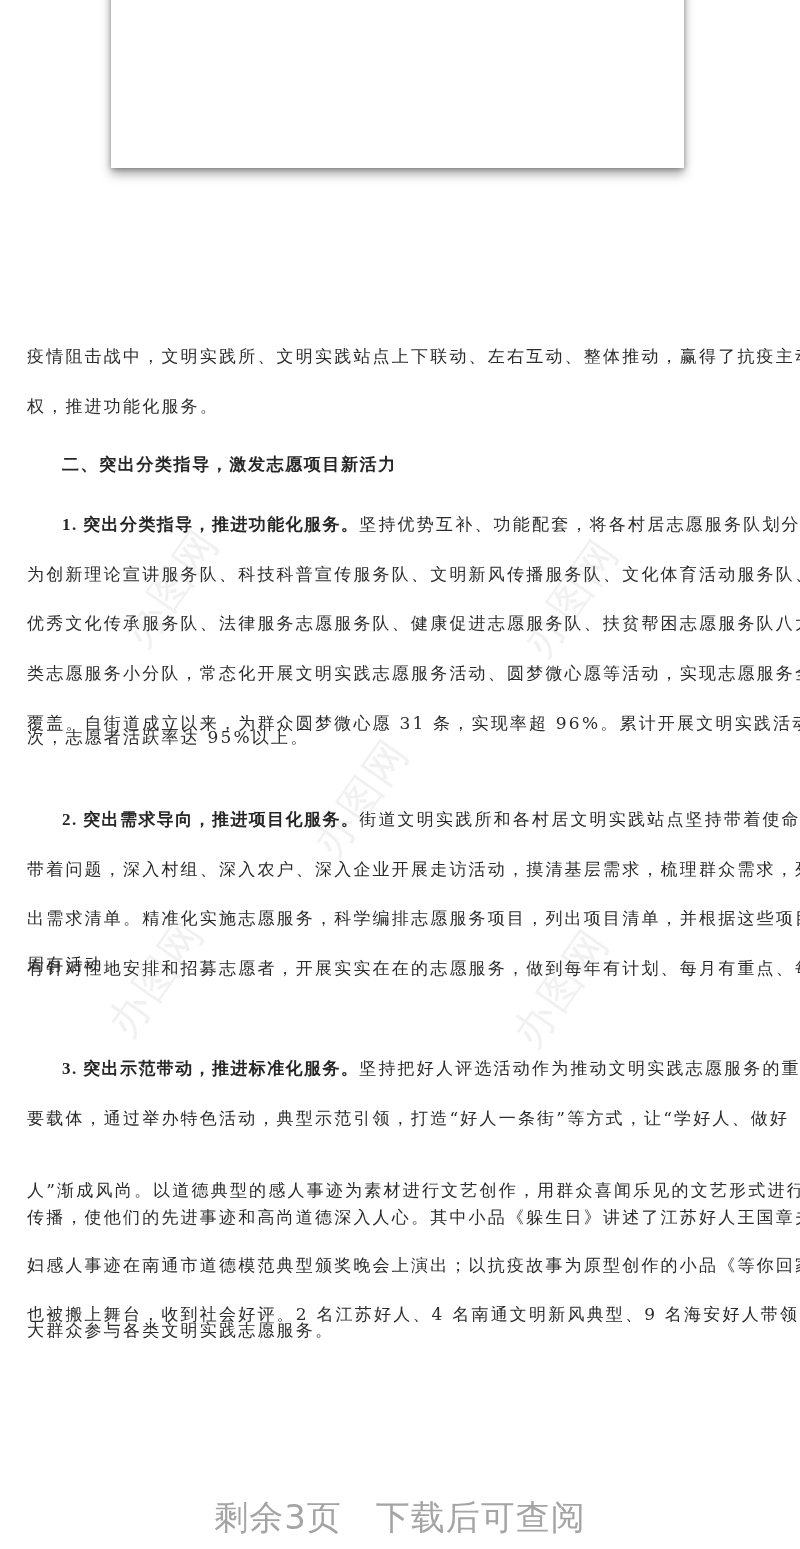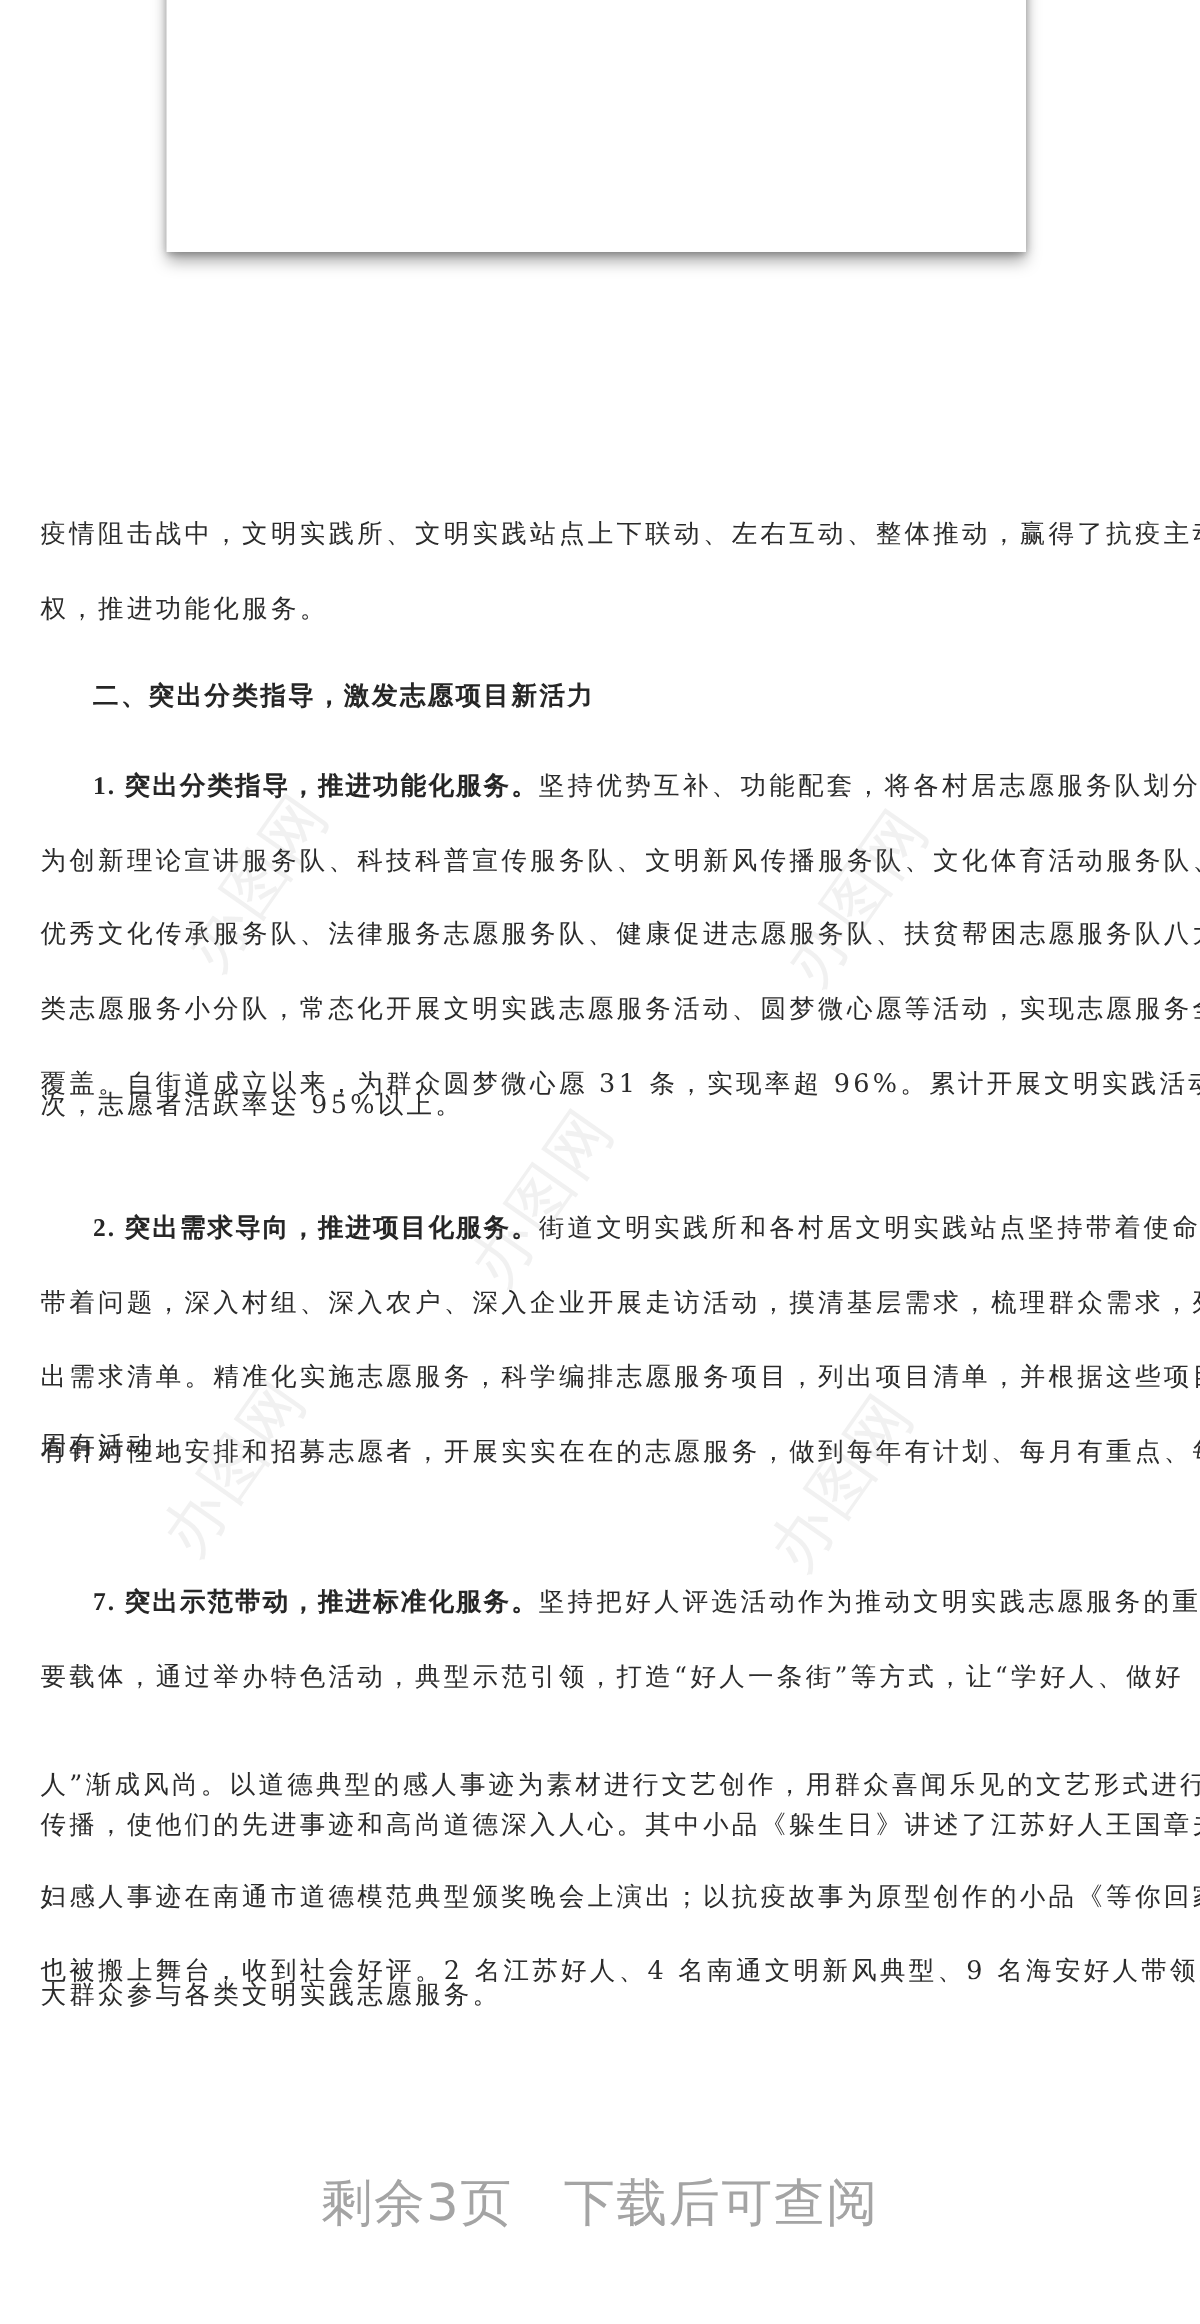--- a/index.html
+++ b/index.html
@@ -52,21 +52,21 @@
     }
     .heading {
       font-family: "DejaVu Sans", "Liberation Sans", sans-serif;
       font-weight: bold;
       letter-spacing: 1.6px;
       color: #262626;
     }
     .footer-note {
       position: absolute;
       left: 0;
-      top: 1447px;
+      top: 1495px;
       width: 800px;
       text-align: center;
       font-family: "DejaVu Sans", "Liberation Sans", sans-serif;
       font-size: 34px;
       line-height: 44px;
       color: #a4a4a4;
       letter-spacing: 1px;
     }
     .footer-note span + span {
       margin-left: 34px;
@@ -107,21 +107,21 @@
 
   <div class="line indent" style="top:807px">
     <span class="bold">2. 突出需求导向，推进项目化服务。</span><span>街道文明实践所和各村居文明实践站点坚持带着使命、</span>
   </div>
   <div class="line" style="top:857px">带着问题，深入村组、深入农户、深入企业开展走访活动，摸清基层需求，梳理群众需求，列</div>
   <div class="line" style="top:906px">出需求清单。精准化实施志愿服务，科学编排志愿服务项目，列出项目清单，并根据这些项目</div>
   <div class="line" style="top:956px">有针对性地安排和招募志愿者，开展实实在在的志愿服务，做到每年有计划、每月有重点、每</div>
   <div class="line" style="top:952px">周有活动。</div>
 
   <div class="line indent" style="top:1056px">
-    <span class="bold">7. 突出示范带动，推进标准化服务。</span><span>坚持把好人评选活动作为推动文明实践志愿服务的重</span>
+    <span class="bold">3. 突出示范带动，推进标准化服务。</span><span>坚持把好人评选活动作为推动文明实践志愿服务的重</span>
   </div>
   <div class="line" style="top:1106px">要载体，通过举办特色活动，典型示范引领，打造“好人一条街”等方式，让“学好人、做好</div>
   <div class="line" style="top:1178px">人”渐成风尚。以道德典型的感人事迹为素材进行文艺创作，用群众喜闻乐见的文艺形式进行</div>
   <div class="line" style="top:1205px">传播，使他们的先进事迹和高尚道德深入人心。其中小品《躲生日》讲述了江苏好人王国章夫</div>
   <div class="line" style="top:1253px">妇感人事迹在南通市道德模范典型颁奖晚会上演出；以抗疫故事为原型创作的小品《等你回家》，</div>
   <div class="line" style="top:1302px">也被搬上舞台，收到社会好评。2 名江苏好人、4 名南通文明新风典型、9 名海安好人带领广</div>
   <div class="line" style="top:1318px">大群众参与各类文明实践志愿服务。</div>
 
 </div>
 

